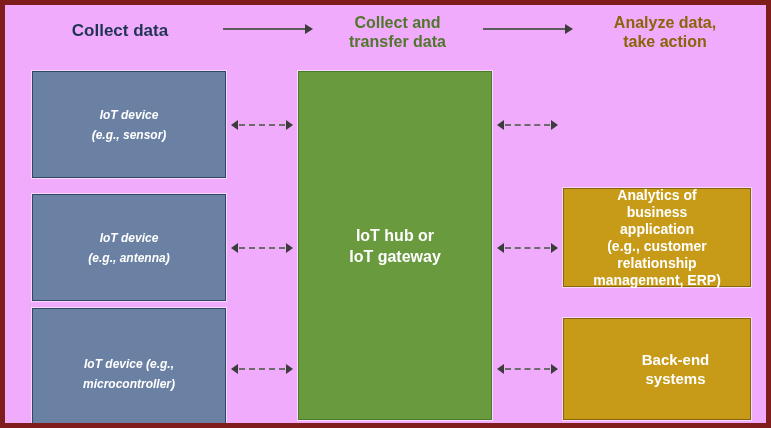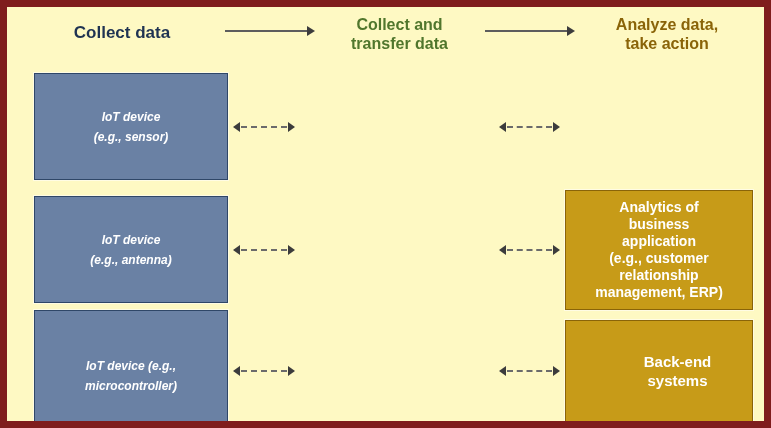--- a/index.html
+++ b/index.html
@@ -9,22 +9,22 @@
   }
   body {
     font-family: "Liberation Sans", "DejaVu Sans", sans-serif;
   }
 
   #diagram-frame {
     position: relative;
     width: 771px;
     height: 428px;
     box-sizing: border-box;
-    border: 7px solid #7f1d1d;
-    background: #fef9c3;
+    border: 5px solid #7f1d1d;
+    background: #f0abfc;
     overflow: hidden;
   }
 
   
   .header-label {
     position: absolute;
     font-weight: bold;
     font-size: 16px;
     line-height: 19px;
     text-align: center;
@@ -116,21 +116,21 @@
 
   .app-box {
     background: #c79b18;
     border: 1px solid #8a6408;
     left: 558px;
     width: 188px;
     font-size: 14px;
     line-height: 18px;
   }
   #app-box-0 { top: 66px;  height: 107px; }
-  #app-box-1 { top: 183px; height: 120px; line-height: 17px; }
+  #app-box-1 { top: 183px; height: 99px; line-height: 17px; }
   #app-box-2 { top: 313px; height: 102px; font-size: 15px; line-height: 19px; padding-left: 37px; }
 
   
   .connector {
     position: absolute;
     height: 11px;
     display: flex;
     align-items: center;
   }
   .connector .dash-line {
@@ -182,20 +182,22 @@
 
   <div class="node-box device-box" id="device-box-0">IoT device
 (e.g., sensor)</div>
 
   <div class="node-box device-box" id="device-box-1">IoT device
 (e.g., antenna)</div>
 
   <div class="node-box device-box" id="device-box-2">IoT device (e.g.,
 microcontroller)</div>
 
+  <div class="node-box" id="hub-box">IoT hub or
+IoT gateway</div>
 
 
   <div class="node-box app-box" id="app-box-1">Analytics of
 business
 application
 (e.g., customer
 relationship
 management, ERP)</div>
 
   <div class="node-box app-box" id="app-box-2">Back-end

